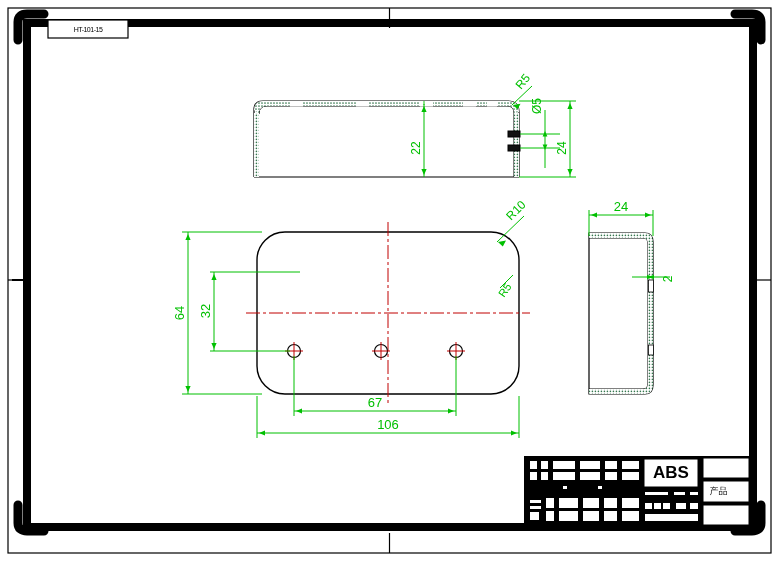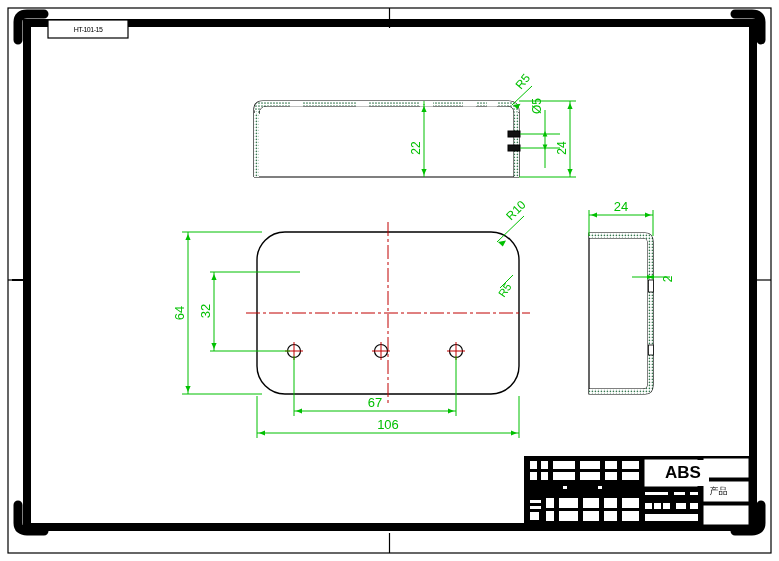--- a/index.html
+++ b/index.html
@@ -296,17 +296,17 @@
       <rect x="703" y="458" width="46" height="20" fill="#ffffff" stroke="#000" stroke-width="1"></rect>
       <rect x="703" y="481" width="46" height="21" fill="#ffffff" stroke="#000" stroke-width="1"></rect>
       <rect x="703" y="505" width="46" height="20" fill="#ffffff" stroke="#000" stroke-width="1"></rect>
     </g>
 
   </svg>
 
   <div class="corner-lbl" style="left:49px;top:21px;width:78px;height:16px;font-size:7px;letter-spacing:-0.5px;">HT-101-15</div>
 
 
-  <div class="tb-abs" style="left:645px;top:460px;width:52px;height:26px;font-size:17px;margin-left:12px;">ABS</div>
+  <div class="tb-abs" style="left:645px;top:460px;width:52px;height:26px;font-size:17px;">ABS</div>
 
   <div class="tb-cn" style="left:704px;top:482px;width:29px;height:19px;font-size:9px;">产品</div>
 
 </div>
 
 </body></html>

